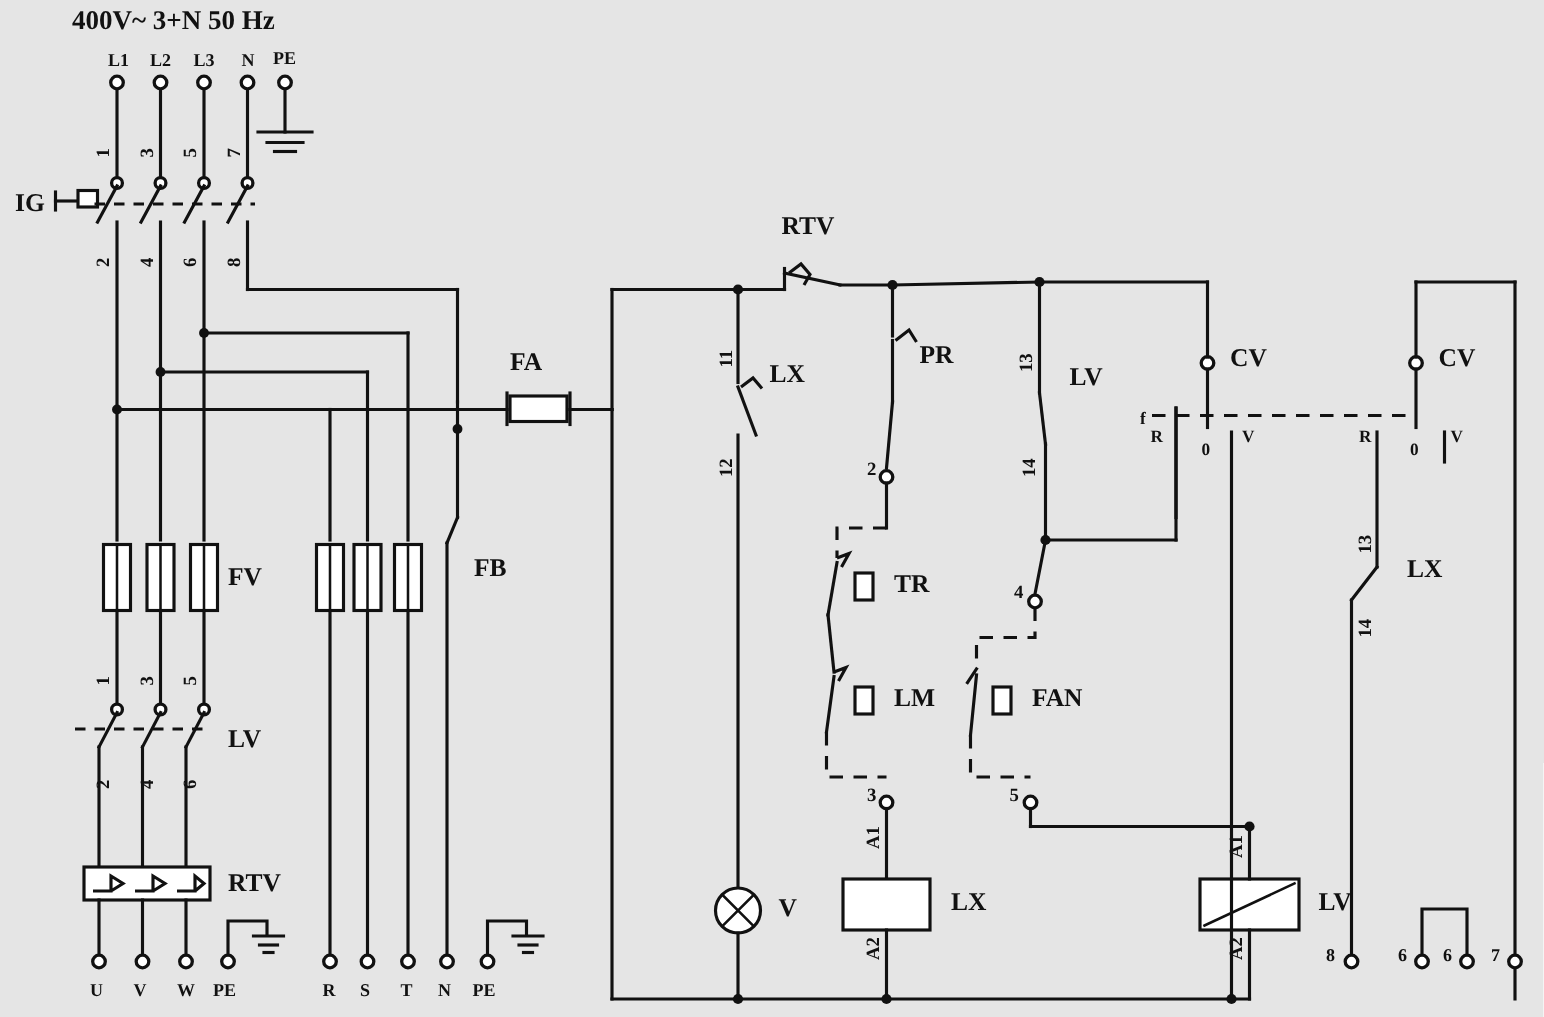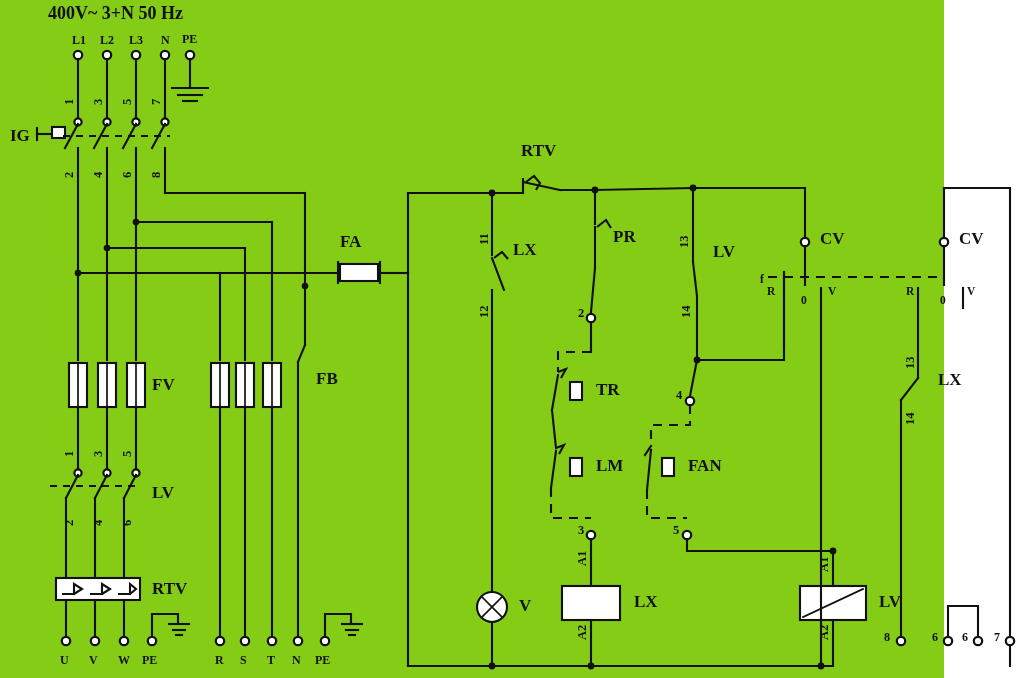--- a/index.html
+++ b/index.html
@@ -9,23 +9,23 @@
     background: #ffffff;
   }
   body {
     width: 1029px;
     height: 678px;
     overflow: hidden;
     font-family: "Liberation Serif", serif;
   }
   #diagram-root {
     position: relative;
-    width: 944px;
+    width: 1029px;
     height: 678px;
-    background: #84cc16;
+    background: #e5e5e5;
   }
   svg#schematic {
     display: block;
     width: 1029px;
     height: 678px;
   }
   .wire {
     stroke: #111111;
     stroke-width: 2.1;
     fill: none;

